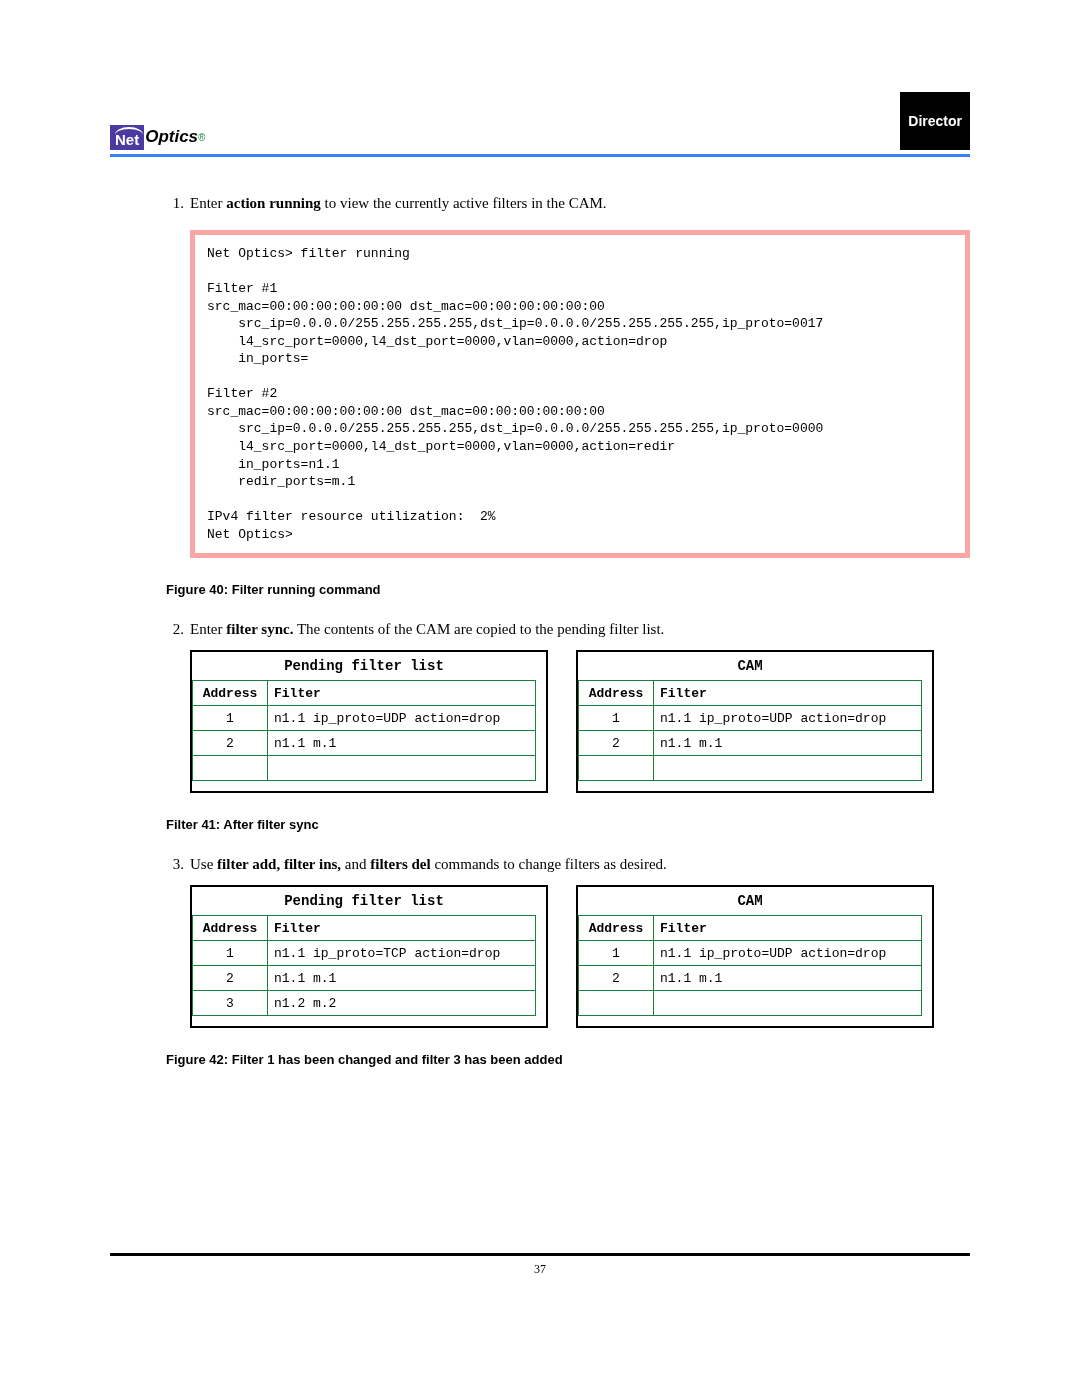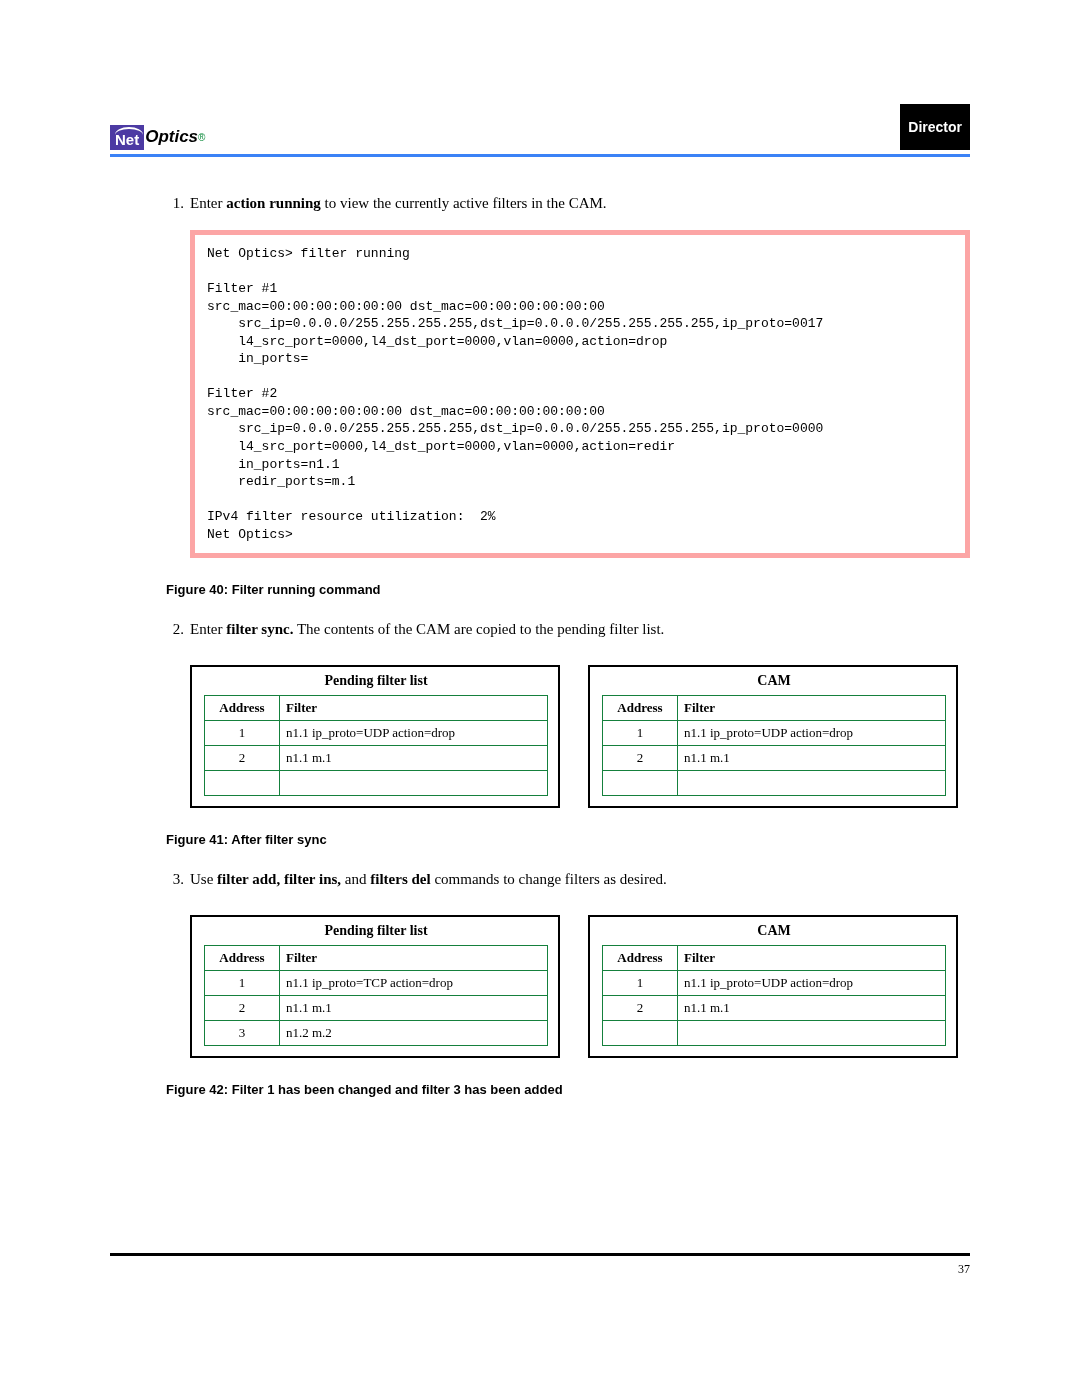--- a/index.html
+++ b/index.html
@@ -68,21 +68,21 @@
   }
   .hdr-badge {
     position: absolute;
     right: 0;
     bottom: 4px;
     background: #000;
     color: #fff;
     font-family: Arial, Helvetica, sans-serif;
     font-weight: bold;
     font-size: 14px;
-    padding: 15px 8px;
+    padding: 21px 8px;
   }
 
   .content {
     padding-left: 56px;
     font-size: 15px;
   }
 
   .step {
     display: flex;
     margin-bottom: 12px;
@@ -119,24 +119,23 @@
   }
 
   
   .tables-row {
     display: flex;
     gap: 28px;
     margin: 10px 0 8px 24px;
   }
   .tbox {
     border: 2px solid #000;
-    padding: 4px 10px 10px 12px;
-    font-family: Liberation Serif, serif;
+    padding: 4px 10px 10px 0;
+    font-family: Liberation Mono, monospace;
     font-size: 13px;
-    margin-top: 15px;
   }
   .tbox.left  { width: 344px; }
   .tbox.right { width: 344px; }
   .tbox .title {
     text-align: center;
     font-weight: bold;
     padding: 2px 0 6px 0;
     font-size: 14px;
   }
   table.inner {
@@ -158,21 +157,21 @@
     text-align: center;
   }
 
   
   .ftr {
     position: absolute;
     left: 110px;
     right: 110px;
     bottom: 120px;
     border-top: 3px solid #000;
-    text-align: right;
+    text-align: center;
     font-size: 12px;
     padding-top: 6px;
     font-family: "Times New Roman", Times, serif;
   }
 </style>
 </head>
 <body>
 
 <div class="page">
 
@@ -263,21 +262,21 @@
               </tr>
           <tr>
                 <td class="addr"></td>
                 <td></td>
               </tr>
         </tbody>
           </table>
       </div>
     </div>
 
-    <div class="figcap">Figure 41: After filter sync</div>
+    <div class="figcap">Filter 41: After filter sync</div>
 
     <div class="step">
       <div class="num">3.</div>
       <div class="txt">
         <span>Use </span><b>filter add, filter ins,</b><span> and </span><b>filters del</b><span> commands to change filters as desired.</span>
       </div>
     </div>
 
     <div class="tables-row">
       <div class="tbox left">

